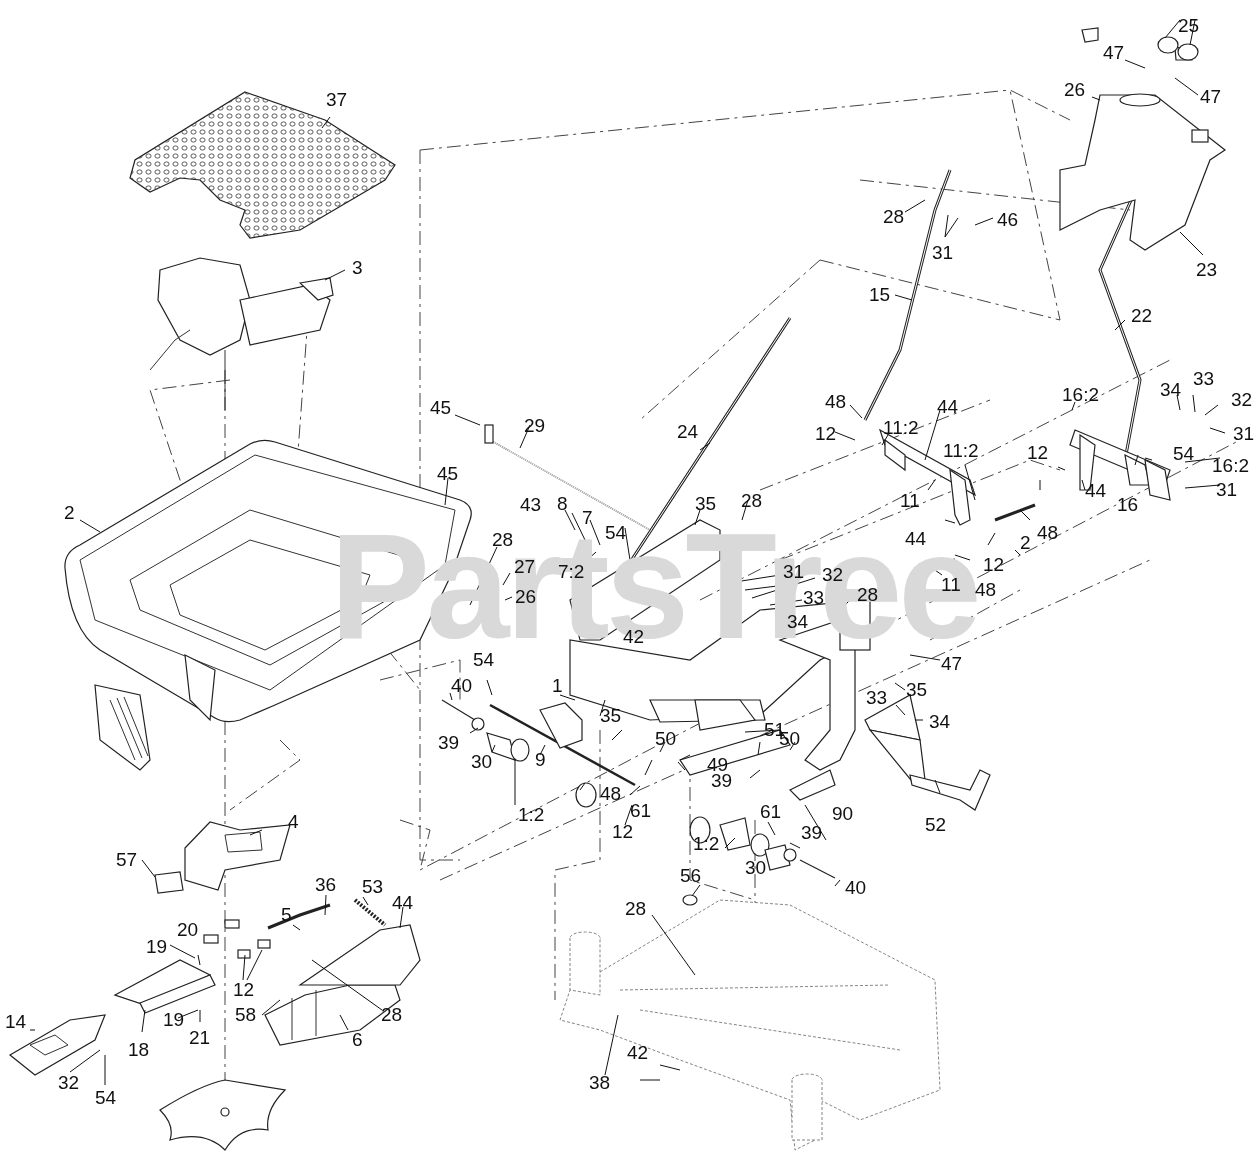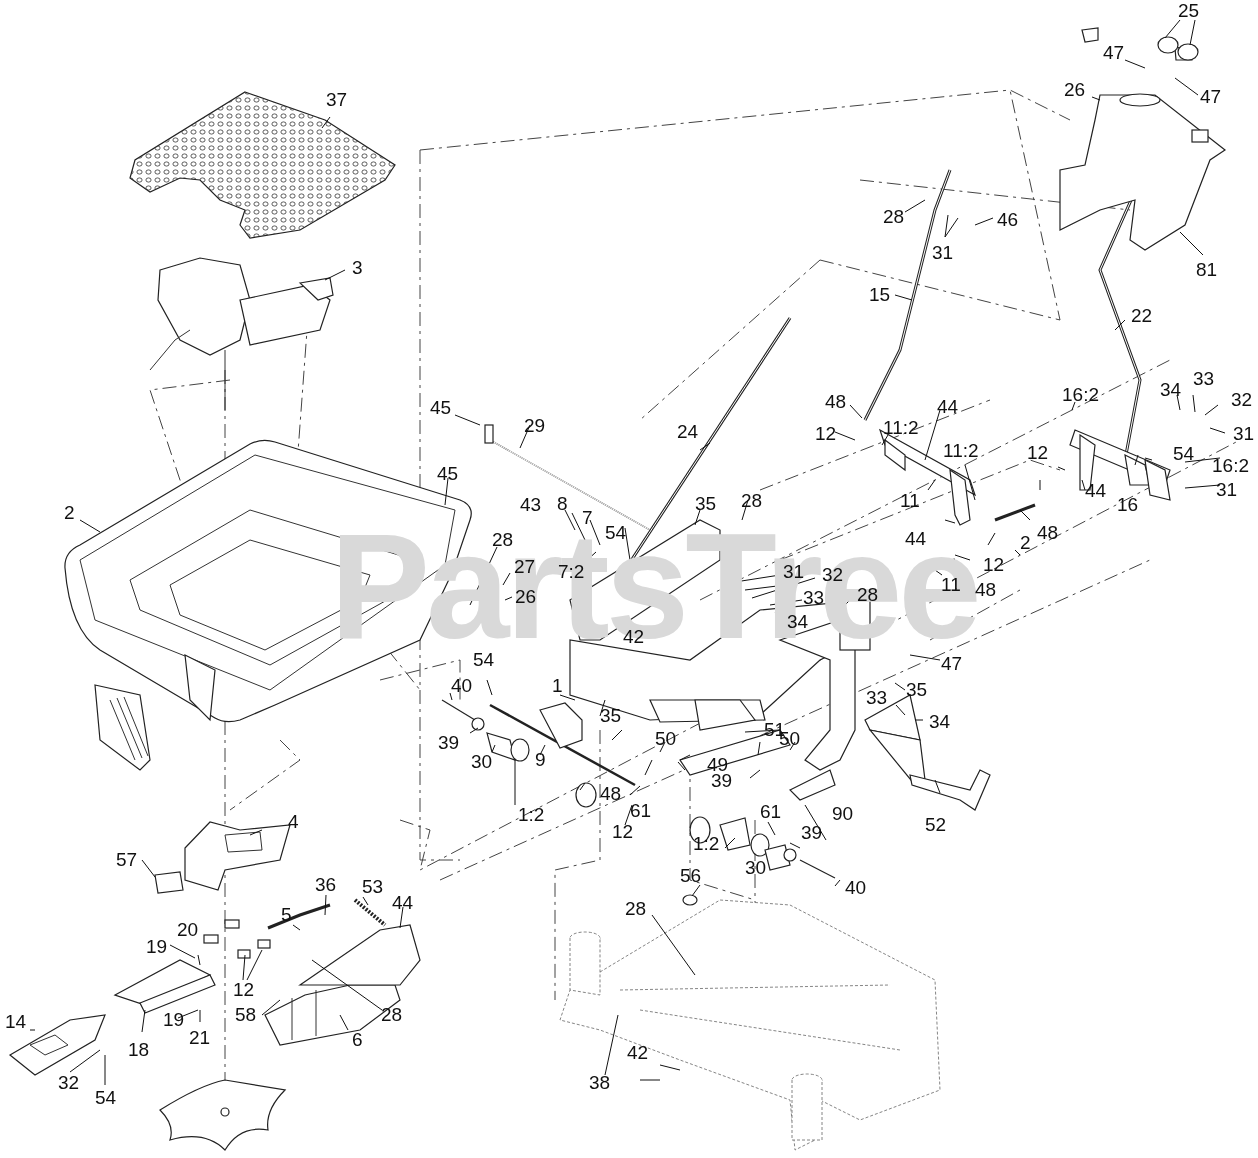--- a/index.html
+++ b/index.html
@@ -352,28 +352,28 @@
   <span class="callout" style="left:558px;top:562px">7:2</span>
   <span class="callout" style="left:605px;top:523px">54</span>
   <span class="callout" style="left:695px;top:494px">35</span>
   <span class="callout" style="left:741px;top:491px">28</span>
   <span class="callout" style="left:783px;top:562px">31</span>
   <span class="callout" style="left:822px;top:565px">32</span>
   <span class="callout" style="left:803px;top:588px">33</span>
   <span class="callout" style="left:787px;top:612px">34</span>
   <span class="callout" style="left:623px;top:627px">42</span>
   <span class="callout" style="left:857px;top:585px">28</span>
-  <span class="callout" style="left:1178px;top:1px">25</span>
+  <span class="callout" style="left:1178px;top:16px">25</span>
   <span class="callout" style="left:1103px;top:43px">47</span>
   <span class="callout" style="left:1200px;top:87px">47</span>
   <span class="callout" style="left:1064px;top:80px">26</span>
   <span class="callout" style="left:883px;top:207px">28</span>
   <span class="callout" style="left:932px;top:243px">31</span>
   <span class="callout" style="left:997px;top:210px">46</span>
-  <span class="callout" style="left:1196px;top:260px">81</span>
+  <span class="callout" style="left:1196px;top:260px">23</span>
   <span class="callout" style="left:869px;top:285px">15</span>
   <span class="callout" style="left:1131px;top:306px">22</span>
   <span class="callout" style="left:825px;top:392px">48</span>
   <span class="callout" style="left:815px;top:424px">12</span>
   <span class="callout" style="left:883px;top:418px">11:2</span>
   <span class="callout" style="left:937px;top:397px">44</span>
   <span class="callout" style="left:943px;top:441px">11:2</span>
   <span class="callout" style="left:900px;top:491px">11</span>
   <span class="callout" style="left:905px;top:529px">44</span>
   <span class="callout" style="left:983px;top:555px">12</span>

